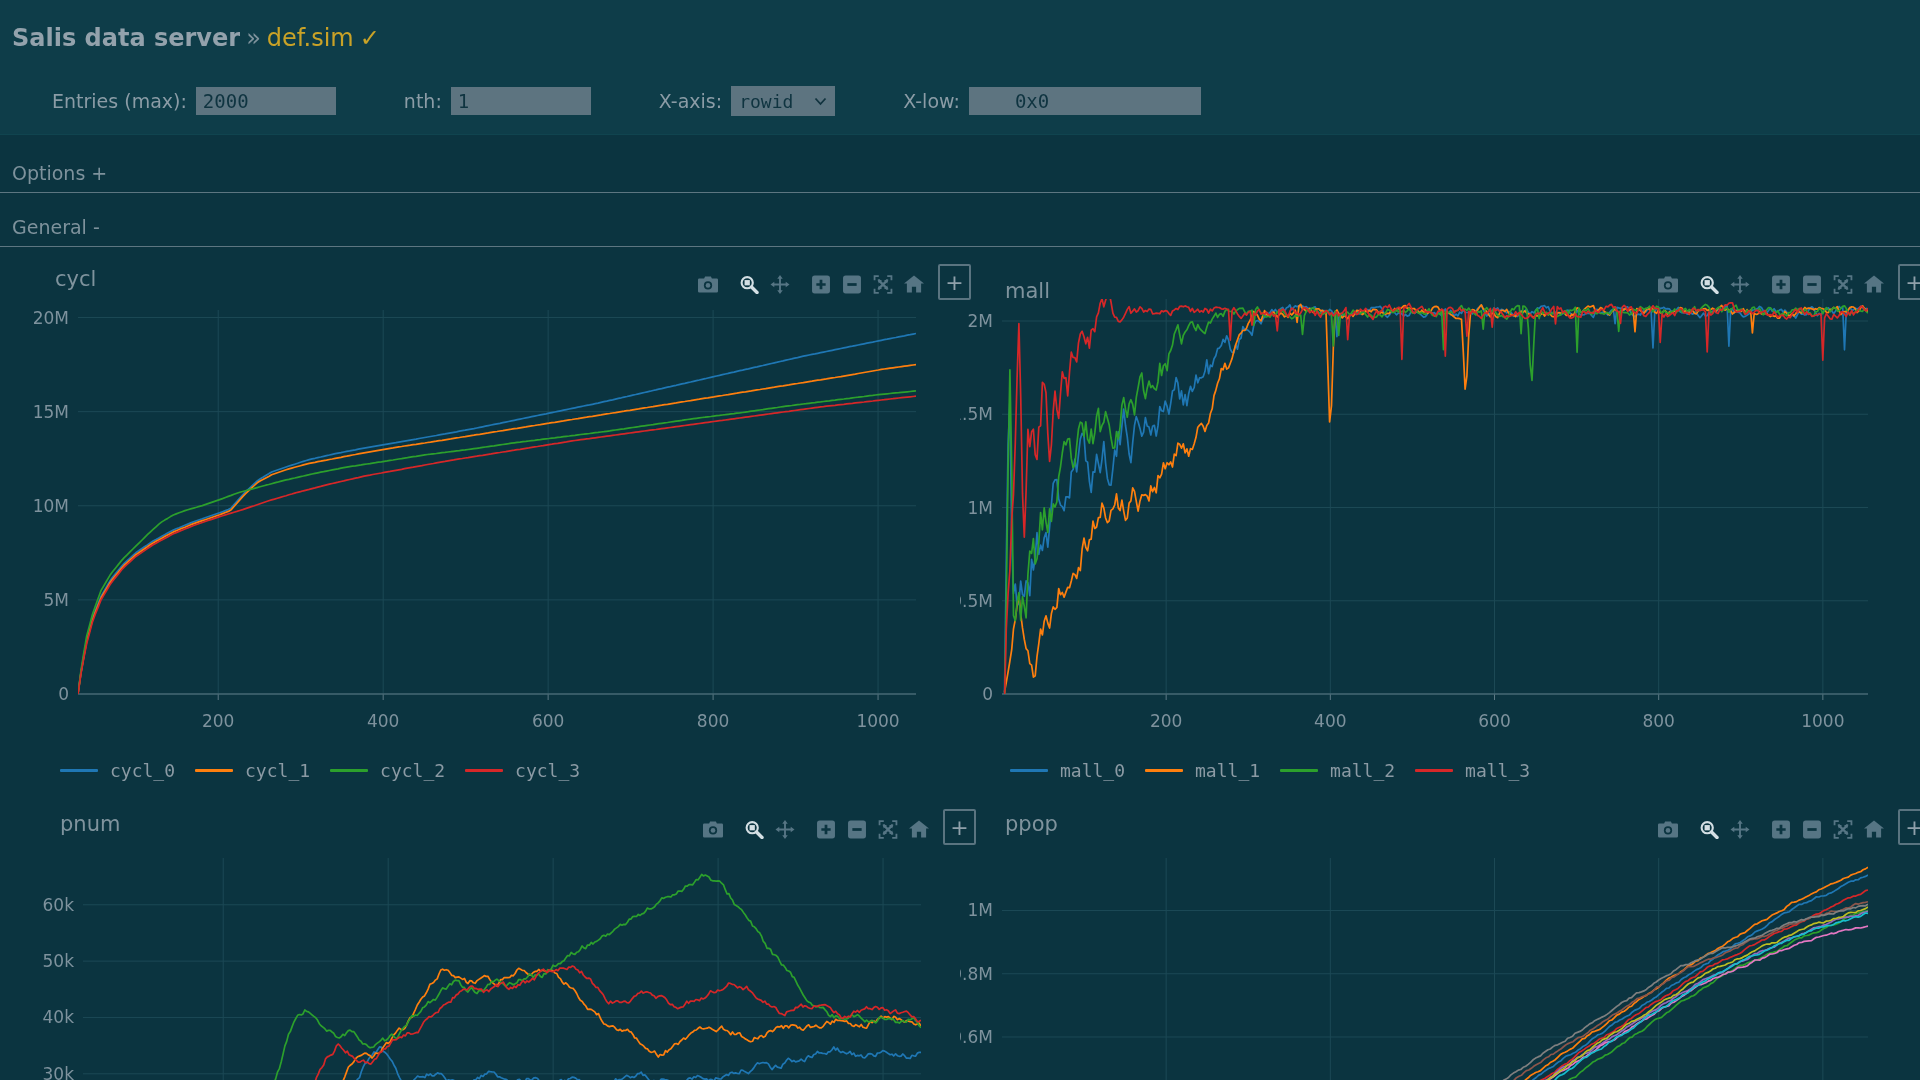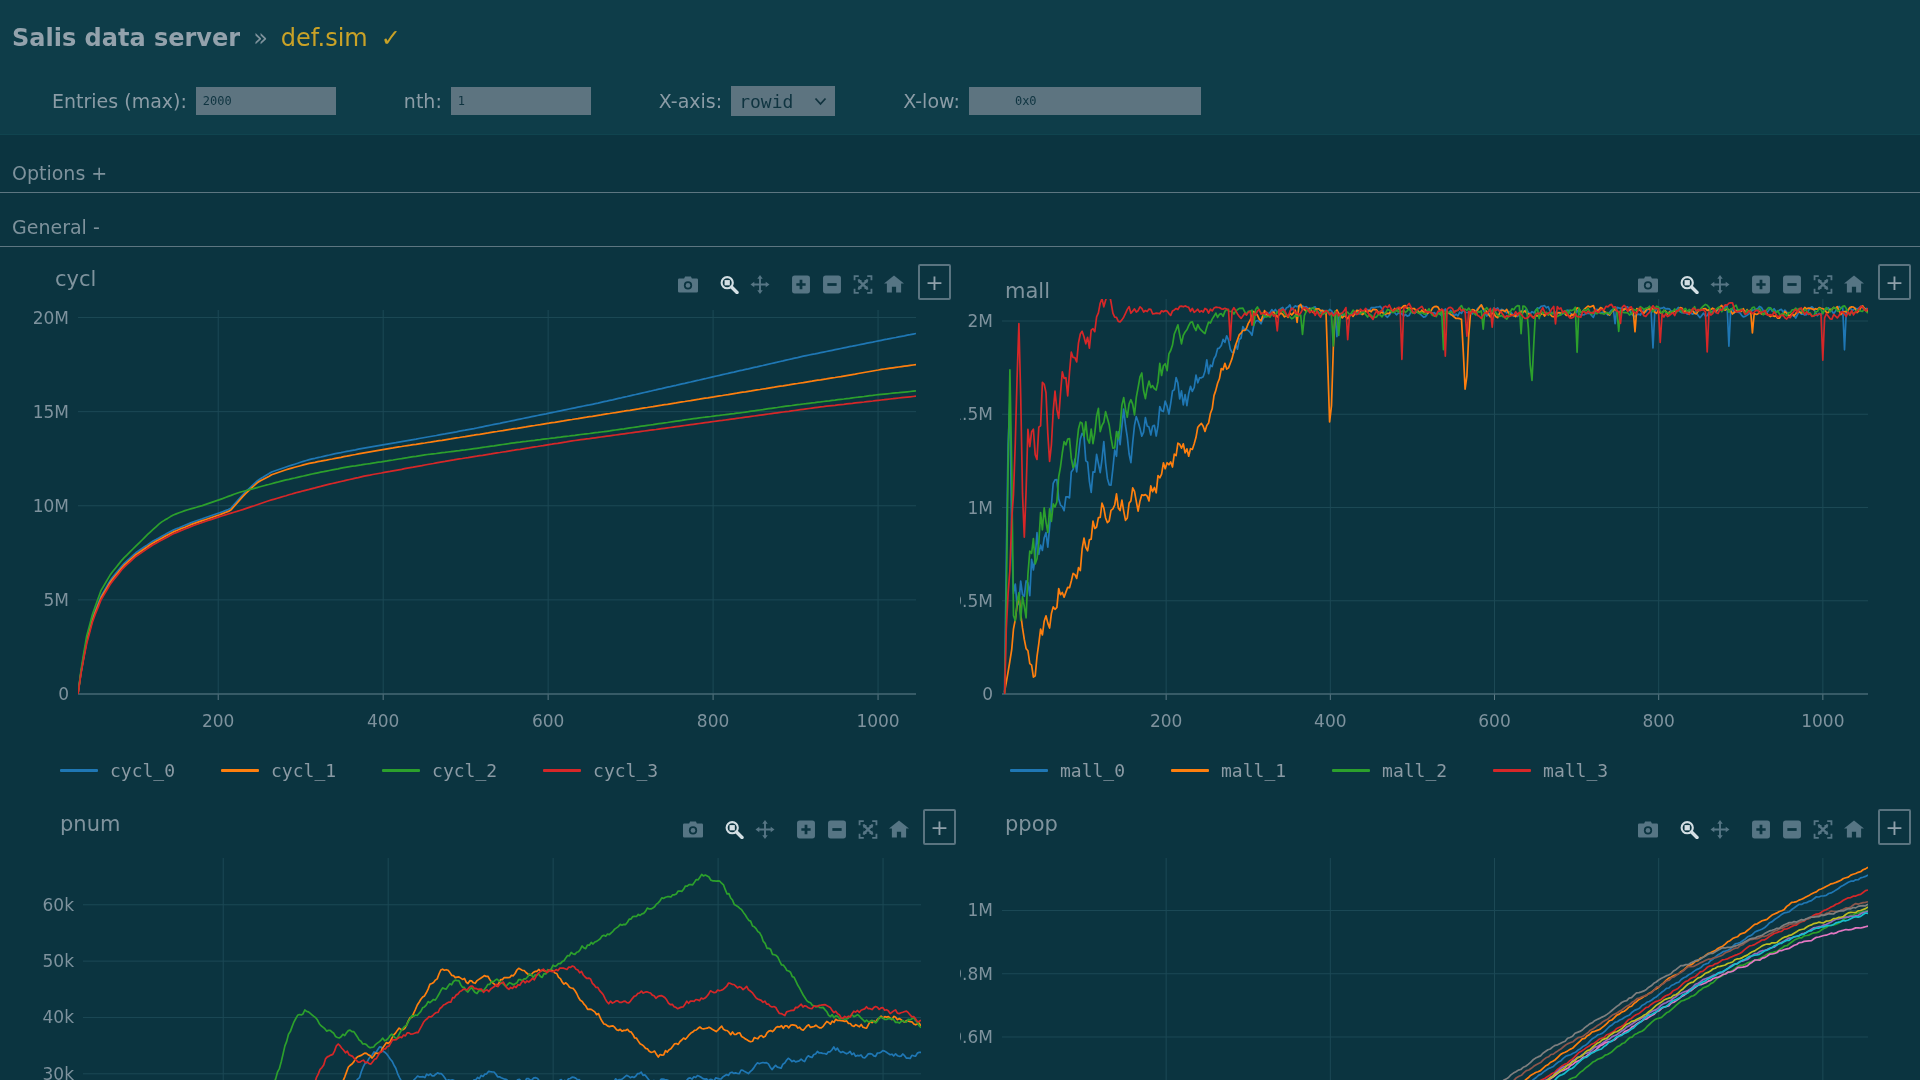--- a/index.html
+++ b/index.html
@@ -5,51 +5,51 @@
   html,body{margin:0;padding:0;width:1920px;height:1080px;overflow:hidden;
     background:#0b3440;font-family:"DejaVu Sans","Liberation Sans",sans-serif;}
   :root{--gold:#c9a227;--label:#8b9ca6;--inputbg:#5d7480;--inputtx:#0f3440;
     --section:#7e929c;--grid:#1c4955;--axis:#5c7984;--tick:#7e929d;
     --icon:#567584;--iconactive:#d4dfe4;--legend:#8b9aa4;--title:#7f939d;}
   #app{position:relative;width:1920px;height:1080px;}
   
   .header{position:absolute;left:0;top:0;width:1920px;height:134px;
     background:#0e3d49;border-bottom:1px solid #10444f;}
   .title-row{position:absolute;left:12px;top:24px;font-size:24px;color:#93a2ac;
-    display:flex;align-items:center;gap:13px;white-space:nowrap;}
+    display:flex;align-items:center;gap:6px;white-space:nowrap;}
   .app-title{font-weight:bold;color:#93a2ac;}
   .sep{color:#7e929c;font-weight:normal;}
   .file,.check{color:var(--gold);}
   .form-row{position:absolute;left:12px;top:86px;height:30px;display:flex;
     align-items:center;font-size:19px;color:var(--label);white-space:nowrap;}
   .form-row label{margin-right:9px;margin-left:40px;}
   .form-row .grp{display:flex;align-items:center;margin-right:28px;}
   .tin{background:var(--inputbg);border:none;color:var(--inputtx);height:28px;
-    font-family:"DejaVu Sans Mono","Liberation Mono",monospace;font-size:12px;
+    font-family:"DejaVu Sans Mono","Liberation Mono",monospace;font-size:19px;
     padding:0 7px;box-sizing:border-box;}
   .w140{width:140px;} .w232{width:232px;padding-left:46px;}
   .selectbox{background:var(--inputbg);height:30px;width:104px;display:flex;
     align-items:center;justify-content:space-between;padding:0 8px;box-sizing:border-box;
     color:var(--inputtx);font-family:"DejaVu Sans Mono","Liberation Mono",monospace;font-size:18px;cursor:pointer;}
   
   .section-row{position:absolute;left:0;right:0;padding-left:12px;font-size:19px;
     color:var(--section);border-bottom:1px solid #5d7681;cursor:pointer;box-sizing:border-box;}
   #section-options{top:160px;height:33px;line-height:26px;}
   #section-general{top:214px;height:33px;line-height:26px;}
   
-  .chart{position:absolute;}
+  .chart{position:absolute;padding-left:20px;}
   .chart-title{position:absolute;font-size:21px;color:var(--title);}
   .modebar{position:absolute;top:20px;display:flex;align-items:center;}
   .mb-icon{display:flex;align-items:center;justify-content:center;cursor:pointer;margin-left:11px;}
   .mb-icon.g{margin-left:21px;}
   .expand-btn{position:absolute;top:9px;width:33px;height:36px;border:2px solid #5a7480;
     border-radius:2px;color:#8fa0aa;font-size:22px;display:flex;align-items:center;
     justify-content:center;cursor:pointer;box-sizing:border-box;
     font-family:"DejaVu Sans","Liberation Sans",sans-serif;}
-  .legend{position:absolute;display:flex;gap:46px;align-items:center;}
+  .legend{position:absolute;display:flex;gap:20px;align-items:center;}
   .legend-item{display:flex;gap:12px;align-items:center;cursor:pointer;}
   .legend-swatch{width:38px;height:3px;border-radius:1px;}
   .legend-label{font-family:"DejaVu Sans Mono","Liberation Mono",monospace;
     font-size:18px;color:var(--legend);}
   svg text{font-family:"DejaVu Sans","Liberation Sans",sans-serif;}
 </style>
 </head>
 <body>
 
 <div id="app">

